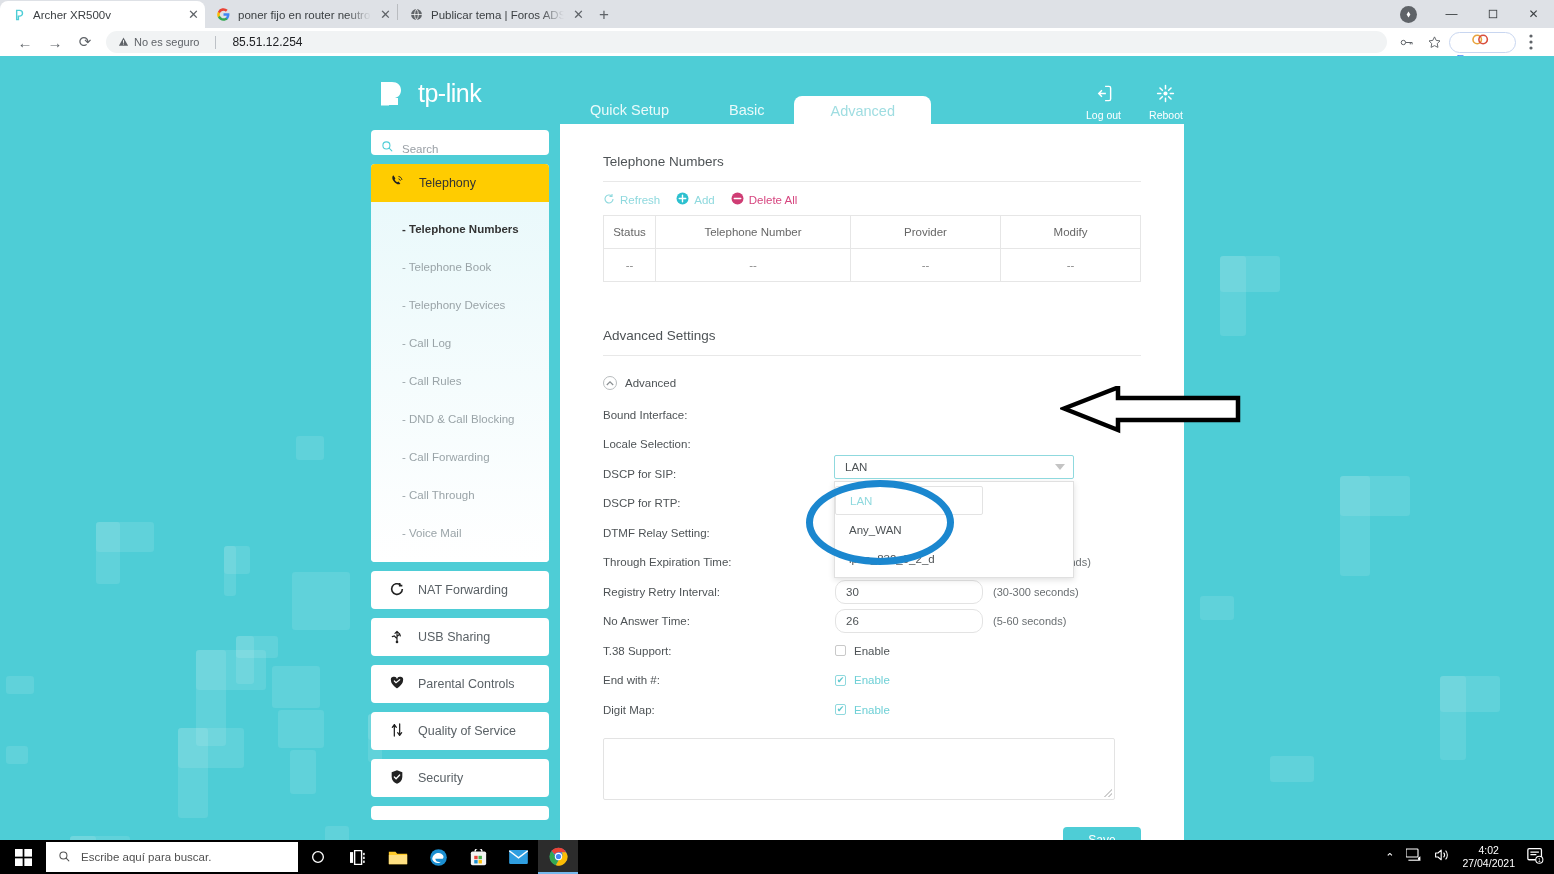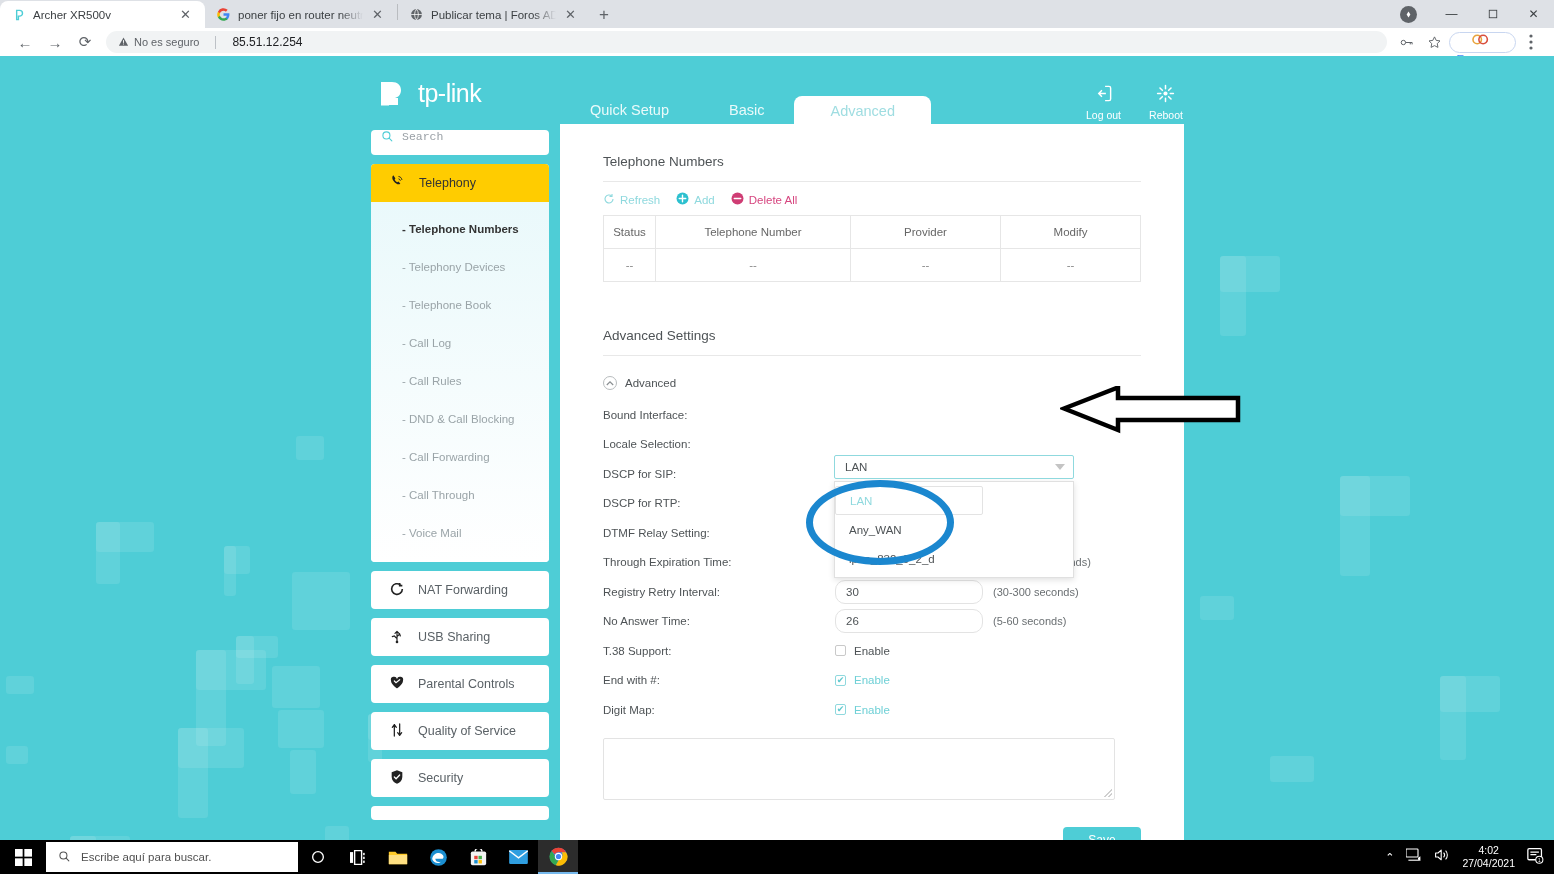--- a/index.html
+++ b/index.html
@@ -12,21 +12,21 @@
   .screen { position: relative; width: 1554px; height: 874px; }
 
   
   .chrome-tabstrip {
     position: absolute; left: 0; top: 0; width: 1554px; height: 28px;
     background: #dee1e6;
     display: flex; align-items: flex-end;
   }
   .tab {
     height: 27px; display: flex; align-items: center; gap: 7px;
-    padding: 0 12px 0 11px; font-size: 11.5px; color: #3c4043;
+    padding: 0 4px 0 11px; font-size: 11.5px; color: #3c4043;
     border-radius: 8px 8px 0 0; position: relative;
   }
   .tab.active { background: #ffffff; width: 205px; }
   .tab.inactive { width: 192px; color: #3c4043; }
   .tab .tab-title {
     flex: 1; white-space: nowrap; overflow: hidden;
     text-overflow: clip; -webkit-mask-image: linear-gradient(to right,#000 82%,transparent 100%);
             mask-image: linear-gradient(to right,#000 82%,transparent 100%);
   }
   .tab .tab-close { font-size: 13px; color: #5f6368; line-height: 1; padding: 0 2px; }
@@ -85,22 +85,22 @@
   .tr-item { display:flex; flex-direction:column; align-items:center; gap:4px; color:#fff; font-size:10.5px;}
 
   .content-card {
     position: absolute; left: 560px; top: 68px; width: 624px; height: 716px;
     background: #ffffff;
   }
 
   
   .sidebar { position: absolute; left: 371px; top: 74px; width: 178px; }
   .searchbox {
-    height: 25px; background: #fff; border-radius: 4px; display:flex; align-items:flex-start;
-    gap: 8px; padding: 0 10px; font-size: 11.5px; color: #9aa0a6; font-family: Liberation Mono, monospace;
+    height: 25px; background: #fff; border-radius: 4px; display:flex; align-items:flex-end;
+    gap: 8px; padding: 0 10px; font-size: 11.5px; color: #9aa0a6;
   }
   .nav-group { margin-top: 9px; background:#fff; border-radius: 4px; overflow:hidden;}
   .nav-main {
     height: 38px; background: #fc0; display:flex; align-items:center; gap: 13px;
     padding: 0 18px; font-size: 12.5px; color: #333;
   }
   .nav-sub-wrap { background: linear-gradient(180deg,#eaf9fb,#ffffff); padding: 8px 0 10px 0;}
   .nav-sub { height: 38px; display:flex; align-items:center; padding-left: 31px; font-size: 11.5px; color:#9aa4a8;}
   .nav-sub.active { color:#333; font-weight:bold;}
   .menu-item {
@@ -388,22 +388,22 @@
           <span>
             <svg width="17" height="17" viewBox="0 0 24 24">
                 <path d="M6 3c-2 2-2 5 1 9s7 5 9 3l-2.5-3-2 1c-1.2-.8-2.7-2.3-3.5-3.6l1-2L6 3z" fill="#222"></path>
                 <path d="M14 5c2.2.4 3.8 2 4.2 4.2M14 8.4c1 .3 1.6.9 1.9 1.9" fill="none" stroke="#222" stroke-width="1.4" stroke-linecap="round"></path>
               </svg>
           </span>
           <span>Telephony</span>
         </div>
         <div class="nav-sub-wrap">
           <div class="nav-sub active">- Telephone Numbers</div>
+          <div class="nav-sub">- Telephone Book</div>
           <div class="nav-sub">- Telephony Devices</div>
-          <div class="nav-sub">- Telephone Book</div>
           <div class="nav-sub">- Call Log</div>
           <div class="nav-sub">- Call Rules</div>
           <div class="nav-sub">- DND &amp; Call Blocking</div>
           <div class="nav-sub">- Call Forwarding</div>
           <div class="nav-sub">- Call Through</div>
           <div class="nav-sub">- Voice Mail</div>
         </div>
       </div>
 
       <div class="menu-item">

